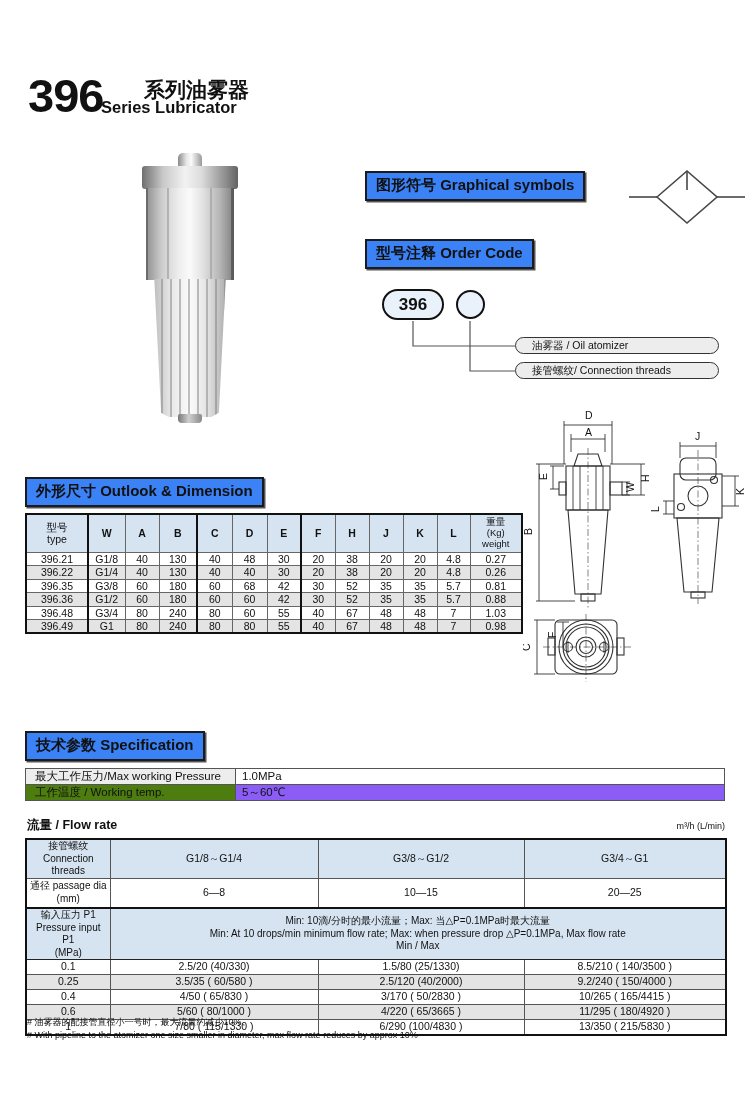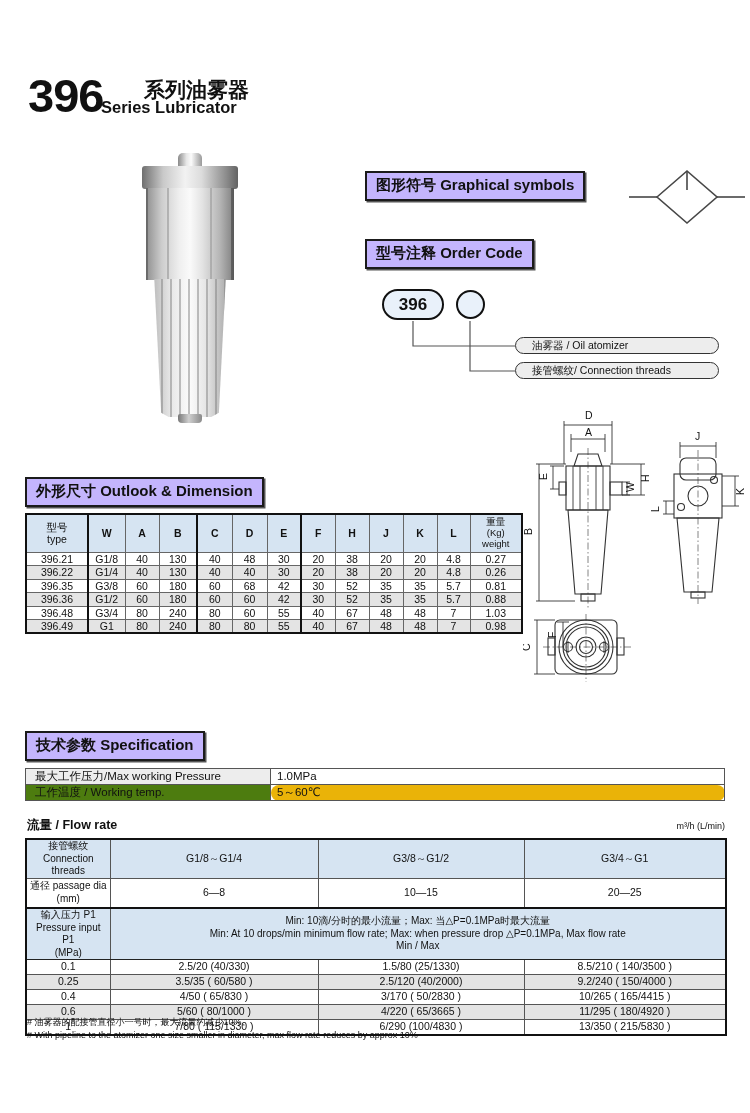--- a/index.html
+++ b/index.html
@@ -25,21 +25,21 @@
                linear-gradient(90deg,#8f8f8f,#cdcdcd 18%,#efefef 38%,#fafafa 50%,#e3e3e3 64%,#b5b5b5 84%,#7f7f7f); }
   .ph-bowl { left:14px; top:126px; width:76px; height:138px;
              clip-path:polygon(3% 0,97% 0,88% 97%,78% 100%,22% 100%,12% 97%);
              background:
                repeating-linear-gradient(90deg, rgba(120,120,120,.45) 0 2px, rgba(255,255,255,0) 2px 9px),
                linear-gradient(90deg,#b9b9b9,#e8e8e8 25%,#fbfbfb 50%,#e4e4e4 72%,#a8a8a8); }
   .ph-foot { left:40px; top:261px; width:24px; height:9px; border-radius:2px 2px 4px 4px;
              background:linear-gradient(90deg,#777,#cfcfcf 45%,#8a8a8a); }
 
   
-  .hdr-box { position:absolute; background:#c4b5fd; border:2px solid #1b1b1b; box-shadow:1.5px 1.5px 0 #555;
+  .hdr-box { position:absolute; background:#3b82f6; border:2px solid #1b1b1b; box-shadow:1.5px 1.5px 0 #555;
              font-size:15px; font-weight:bold; padding:3px 9px 4px 9px; white-space:nowrap; }
 
   
   .gs-svg { position:absolute; left:626px; top:162px; }
   .gs-svg line, .gs-svg polygon { stroke:#474747; stroke-width:1.6; fill:none; }
 
   
   .oc-area { position:absolute; left:360px; top:280px; width:370px; height:110px; }
   .oc-pill { position:absolute; left:22px; top:9px; width:62px; height:31px; border:2.2px solid #111;
              border-radius:16px; background:#e9f1fa; text-align:center; line-height:28px;
@@ -68,23 +68,23 @@
   .dim-table th { background:#d6e4f2; height:38px; font-weight:bold; white-space:pre-line;text-align:center; }
   .dim-table th:first-child { font-weight:normal; }
   .dim-table th:last-child { font-weight:normal; font-size:9.5px; }
   .dim-table tr.alt td { background:#e4e4e4; }
   .dim-table .gl { border-left:2px solid #111; }
 
   
   .spec-table { position:absolute; left:25px; top:768px; width:700px; border-collapse:collapse;
                 border:1.6px solid #333; table-layout:fixed; }
   .spec-table td { border:1px solid #555; font-size:11.5px; height:16px; padding:0 0 0 6px; line-height:15px; }
-  .spec-table td.lbl { background:#ededed; width:245px;padding-left:9px; }
+  .spec-table td.lbl { background:#ededed; width:210px;padding-left:9px; }
   .spec-table tr:nth-child(2) td.lbl { background:#4d7c0f; }
-  .spec-table tr:nth-child(2) td.val { background:#eab308;border-radius:8px; }
+  .spec-table tr:nth-child(2) td.val { background:#8b5cf6; }
 
   
   .flow-title { position:absolute; left:27px; top:817px; font-size:12.5px; font-weight:bold; }
   .flow-unit  { position:absolute; right:25px; top:821px; font-size:9px; }
   .flow-table { position:absolute; left:25px; top:838px; width:700px; border-collapse:collapse;
                 border:2px solid #111; table-layout:fixed; }
   .flow-table td { border:1px solid #555; text-align:center; font-size:10.5px; padding:0 2px; line-height:1.25; }
   .flow-table td.lab { white-space:pre-line; font-size:10px; }
   .flow-table tr.blue td { background:#d6e4f2;margin-left:20px; }
   .flow-table tr.h1 td { height:30px; }

